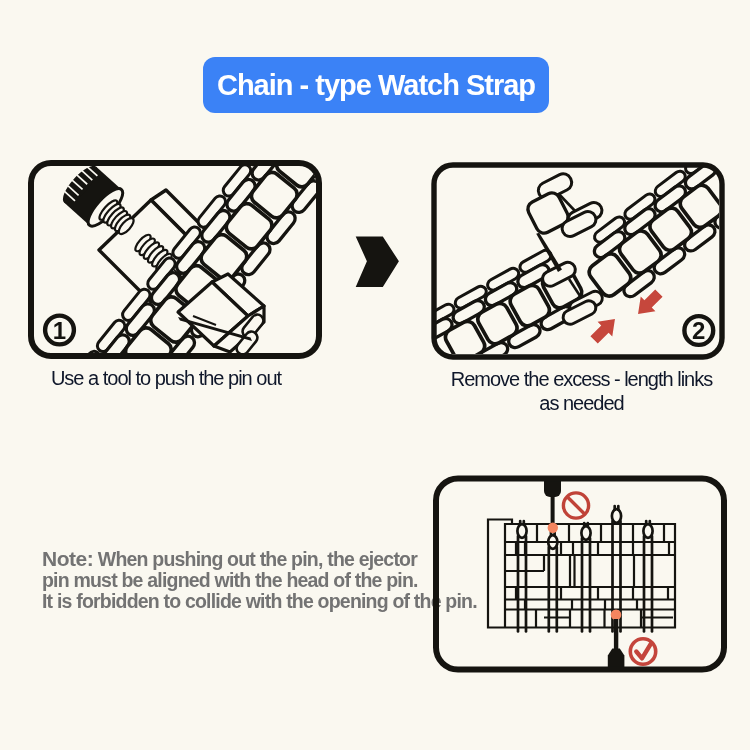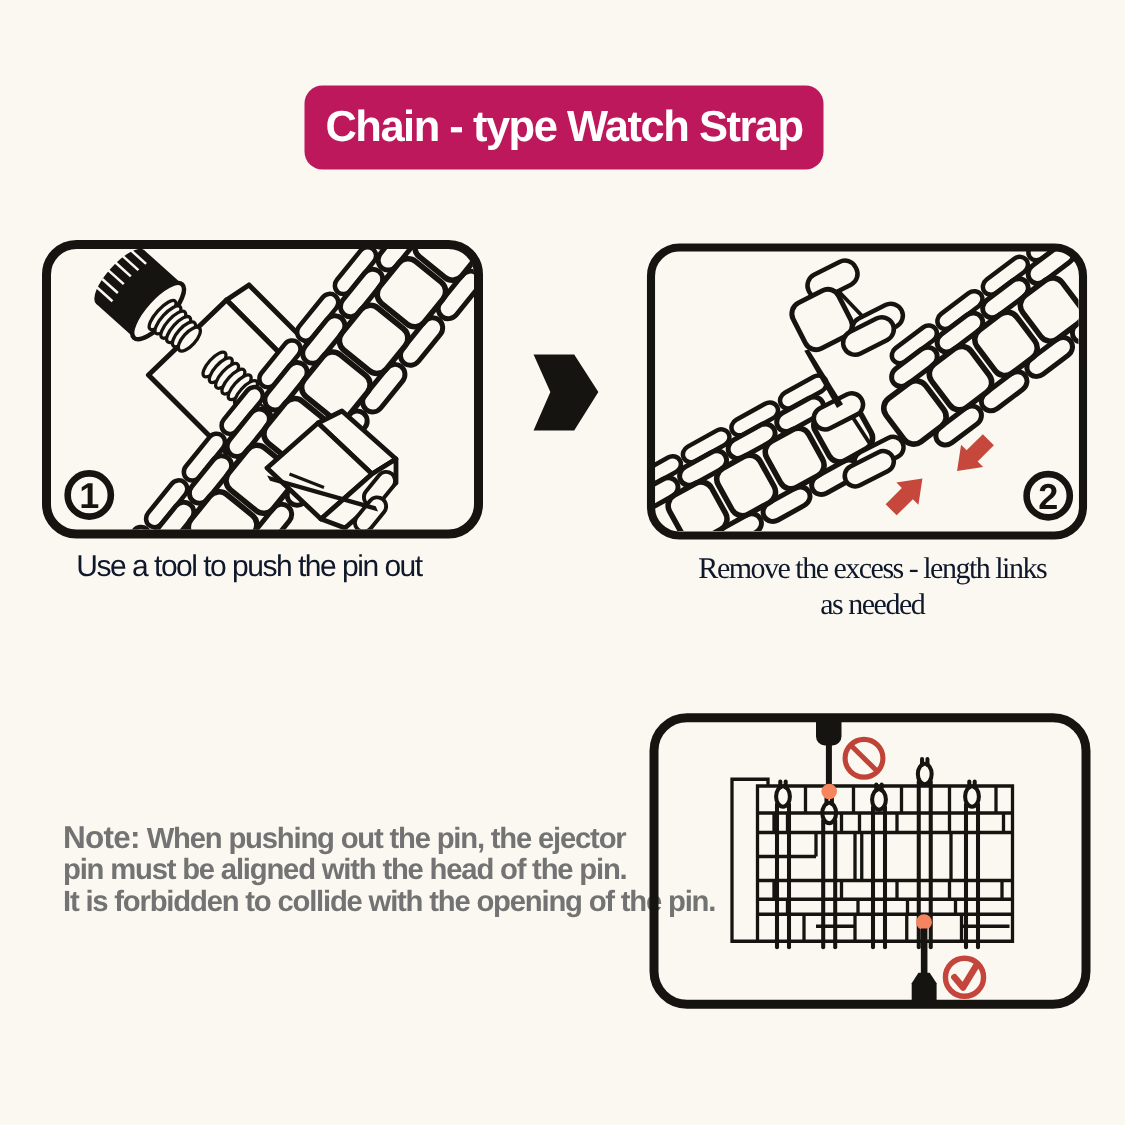--- a/index.html
+++ b/index.html
@@ -1,23 +1,23 @@
 <!DOCTYPE html>
 <html><head>
 <meta charset="utf-8">
 <style>
   html,body{margin:0;padding:0;}
   body{width:750px;height:750px;background:#faf8f0;position:relative;overflow:hidden;
        font-family:"Liberation Sans", sans-serif;}
-  .banner{position:absolute;left:203px;top:57px;width:346px;height:56px;background:#be185d;
+  .banner{position:absolute;left:203px;top:57px;width:346px;height:56px;background:#3b82f6;
           border-radius:12px;color:#fff;font-weight:bold;font-size:29px;line-height:56px;
           letter-spacing:-1px;text-align:center;white-space:nowrap;}
   .cap{position:absolute;color:#0f172a;font-size:20px;letter-spacing:-1px;text-align:center;line-height:23.5px;}
   #cap1{left:19px;top:367px;width:294px;}
-  #cap2{left:434px;top:368px;width:295px;font-family:Liberation Serif, serif;}
+  #cap2{left:434px;top:368px;width:295px;}
   .note{position:absolute;left:42px;top:548px;width:470px;color:#737373;font-size:19.5px;
         line-height:21px;letter-spacing:-0.8px;white-space:nowrap;font-weight:bold;}
   .note b{font-size:21px;letter-spacing:-0.5px;}
 </style>
 </head>
 <body>
   <div class="banner">Chain - type Watch Strap</div>
   <div class="cap" id="cap1">Use a tool to push the pin out</div>
   <div class="cap" id="cap2">Remove the excess - length links<br>as needed</div>
   <div class="note"><b>Note:</b> When pushing out the pin, the ejector<br>pin must be aligned with the head of the pin.<br>It is forbidden to collide with the opening of the pin.</div>

